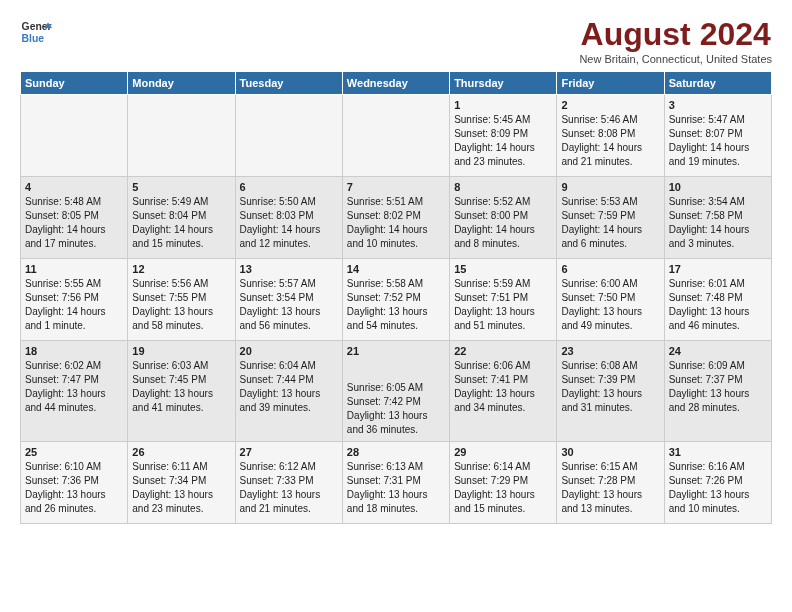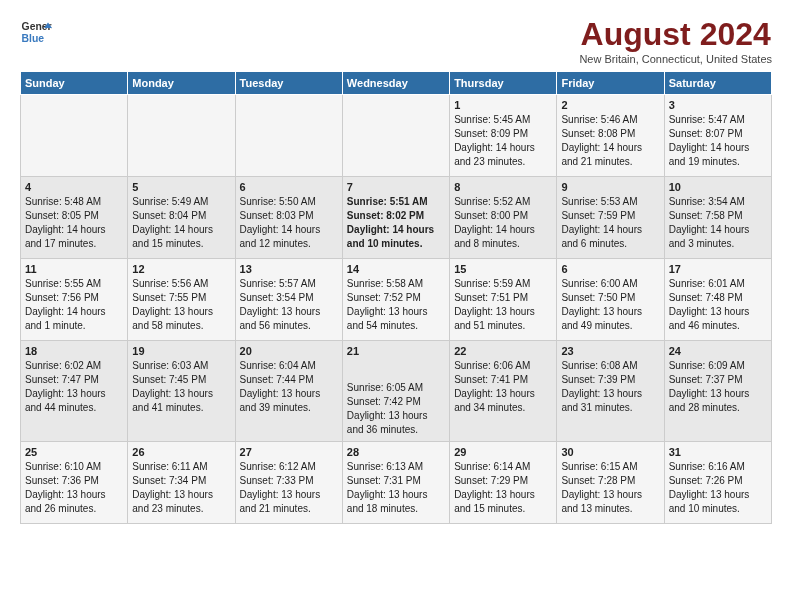--- a/index.html
+++ b/index.html
@@ -168,21 +168,21 @@
           </td>
           <td>
             <div class="day-num">6</div>
             <div class="day-info" style="white-space: pre-line;">Sunrise: 5:50 AM
 Sunset: 8:03 PM
 Daylight: 14 hours
 and 12 minutes.</div>
           </td>
           <td>
             <div class="day-num">7</div>
-            <div class="day-info" style="white-space: pre-line; font-weight: bold;">Sunrise: 5:51 AM
+            <div class="day-info" style="white-space: pre-line;">Sunrise: 5:51 AM
 Sunset: 8:02 PM
 Daylight: 14 hours
 and 10 minutes.</div>
           </td>
           <td>
             <div class="day-num">8</div>
             <div class="day-info" style="white-space: pre-line;">Sunrise: 5:52 AM
 Sunset: 8:00 PM
 Daylight: 14 hours
 and 8 minutes.</div>

